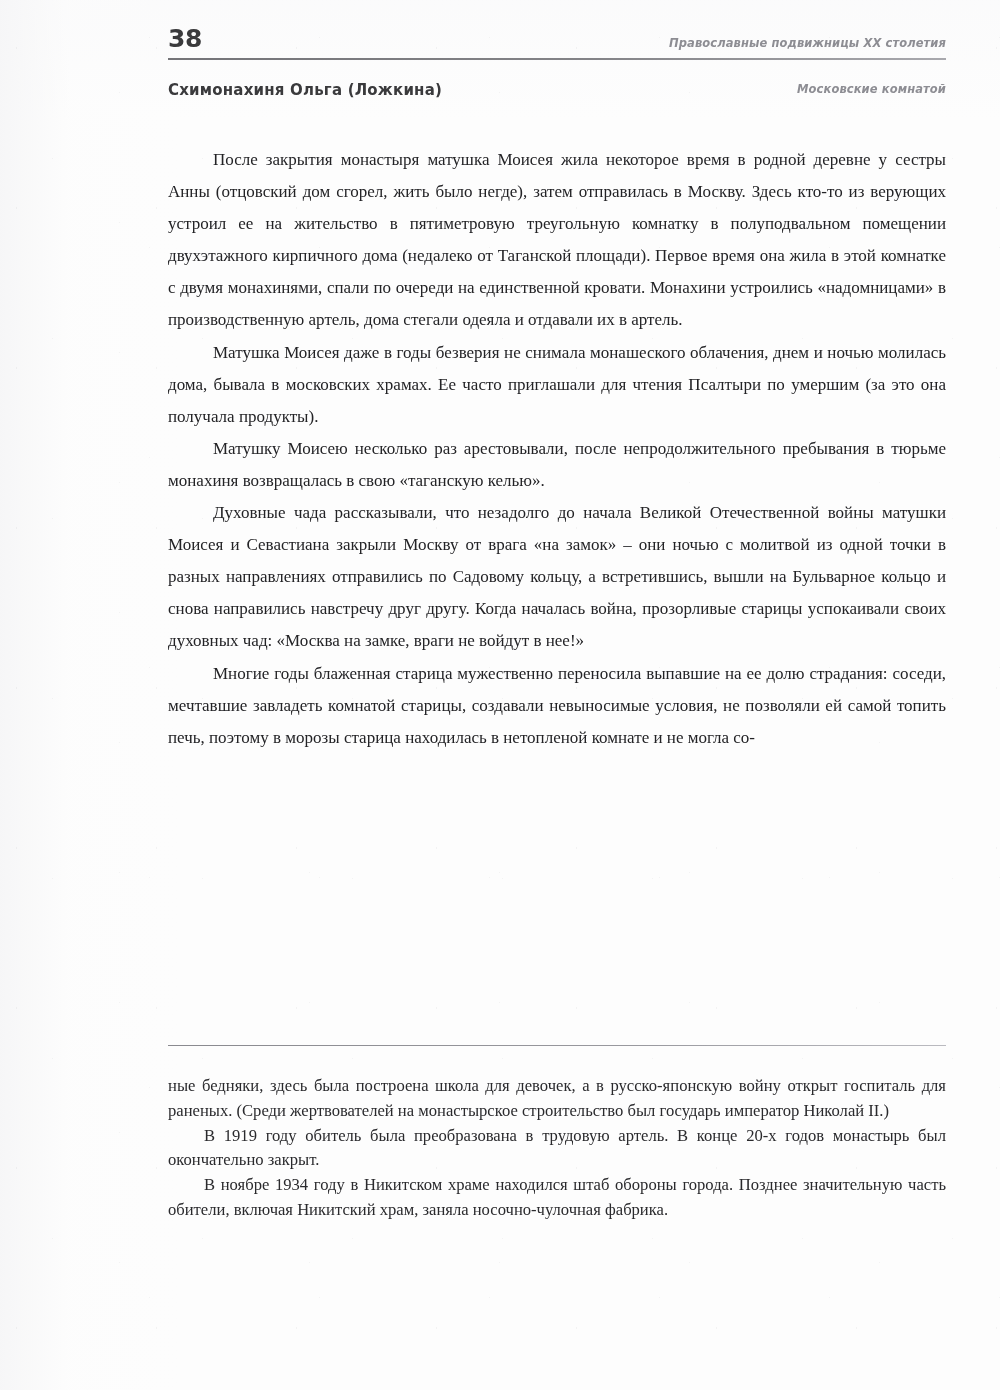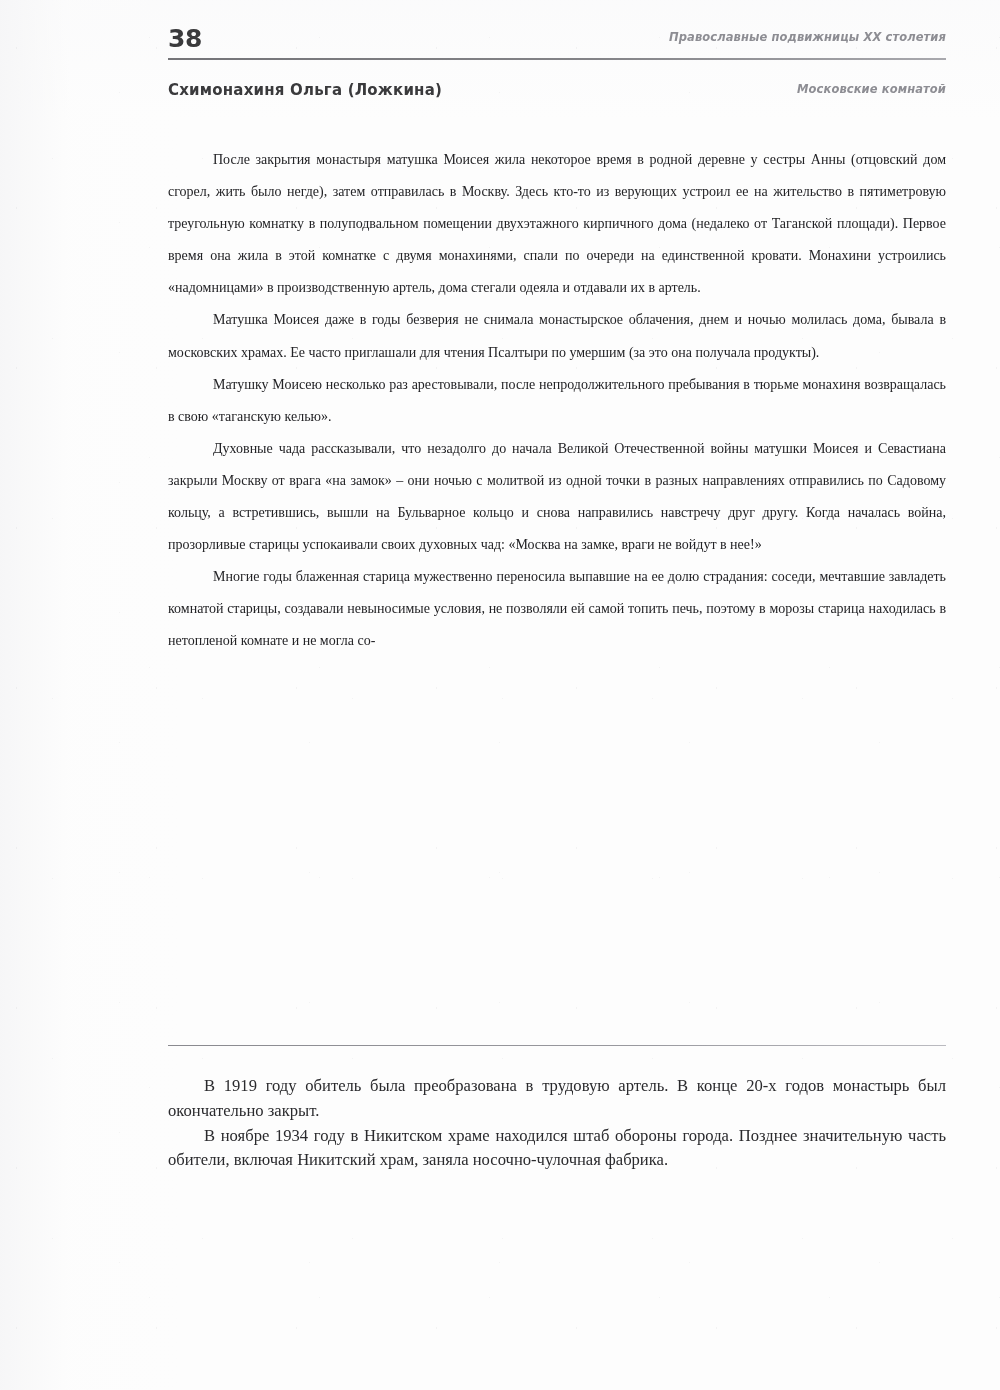--- a/index.html
+++ b/index.html
@@ -38,21 +38,21 @@
   
   .header {
     position: absolute;
     left: 0;
     top: 26px;
     width: 778px;
     height: 70px;
   }
   .hdr-row {
     display: flex;
-    align-items: center;
+    align-items: flex-end;
     justify-content: space-between;
     width: 100%;
   }
   .folio {
     font-family: "DejaVu Sans", "Liberation Sans", sans-serif;
     font-weight: bold;
     font-size: 25px;
     letter-spacing: -0.3px;
     color: #3a3a3c;
     line-height: 1;
@@ -107,21 +107,21 @@
   .body-block {
     position: absolute;
     left: 0;
     top: 144px;
     width: 778px;
   }
   .body-block p {
     margin: 0;
     text-indent: 45px;
     text-align: justify;
-    font-size: 14px;
+    font-size: 17px;
     line-height: 32.1px;
     color: #232326;
     font-family: "Liberation Serif", "DejaVu Serif", serif;
     -webkit-font-smoothing: antialiased;
     text-rendering: optimizeLegibility;
     hyphens: manual;
   }
   .body-block p + p { margin-top: 0; }
 
   
@@ -178,27 +178,28 @@
       </div>
       <div class="hdr-rule"></div>
       <div class="hdr-row2">
         <div class="chapter-title">Схимонахиня Ольга (Ложкина)</div>
         <div class="running-sub">Московские комнатой</div>
       </div>
     </div>
 
     <div class="body-block">
       <p>После закрытия монастыря матушка Моисея жила некоторое время в родной деревне у сестры Анны (отцовский дом сгорел, жить было негде), затем отправилась в Москву. Здесь кто-то из верующих устроил ее на жительство в пятиметровую треугольную комнатку в полуподвальном помещении двухэтажного кирпичного дома (недалеко от Таганской площади). Первое время она жила в этой комнатке с двумя монахинями, спали по очереди на единственной кровати. Монахини устроились «надомницами» в производственную артель, дома стегали одеяла и отдавали их в артель.</p>
-      <p>Матушка Моисея даже в годы безверия не снимала монастырское облачения, днем и ночью молилась дома, бывала в московских храмах. Ее часто приглашали для чтения Псалтыри по умершим (за это она получала продукты).</p>
+      <p>Матушка Моисея даже в годы безверия не снимала монашеского облачения, днем и ночью молилась дома, бывала в московских храмах. Ее часто приглашали для чтения Псалтыри по умершим (за это она получала продукты).</p>
       <p>Матушку Моисею несколько раз арестовывали, после непродолжительного пребывания в тюрьме монахиня возвращалась в свою «таганскую келью».</p>
       <p>Духовные чада рассказывали, что незадолго до начала Великой Отечественной войны матушки Моисея и Севастиана закрыли Москву от врага «на замок» – они ночью с молитвой из одной точки в разных направлениях отправились по Садовому кольцу, а встретившись, вышли на Бульварное кольцо и снова направились навстречу друг другу. Когда началась война, прозорливые старицы успокаивали своих духовных чад: «Москва на замке, враги не войдут в нее!»</p>
       <p>Многие годы блаженная старица мужественно переносила выпавшие на ее долю страдания: соседи, мечтавшие завладеть комнатой старицы, создавали невыносимые условия, не позволяли ей самой топить печь, поэтому в морозы старица находилась в нетопленой комнате и не могла со-</p>
     </div>
 
     <div class="foot-rule"></div>
     <div class="footnote">
+      <p class="cont">ные бедняки, здесь была построена школа для девочек, а в русско-японскую войну открыт госпиталь для раненых. (Среди жертвователей на монастырское строительство был государь император Николай II.)</p>
       <p>В 1919 году обитель была преобразована в трудовую артель. В конце 20-х годов монастырь был окончательно закрыт.</p>
       <p>В ноябре 1934 году в Никитском храме находился штаб обороны города. Позднее значительную часть обители, включая Никитский храм, заняла носочно-чулочная фабрика.</p>
     </div>
 
   </div>
   <div class="speckle"></div>
 </div>
 
 </body></html>

